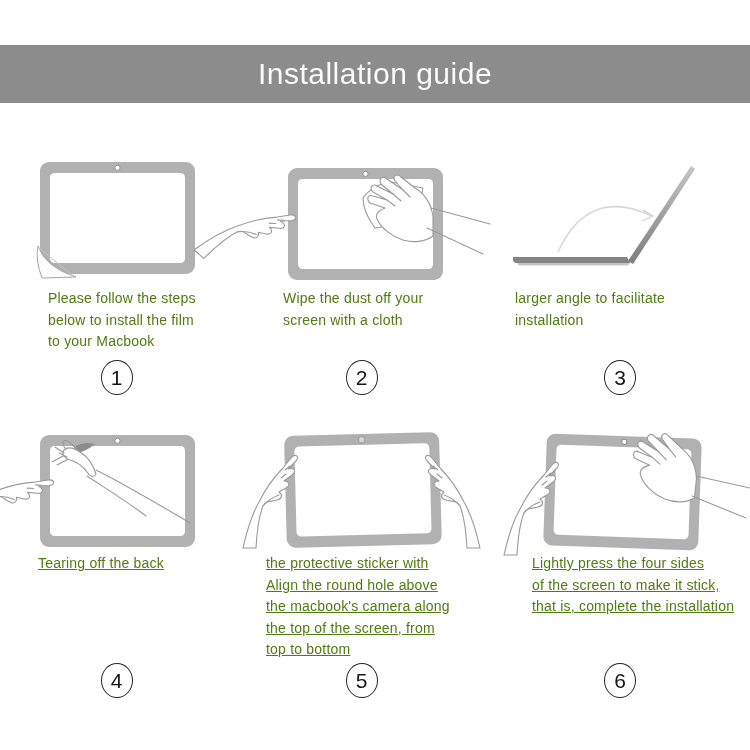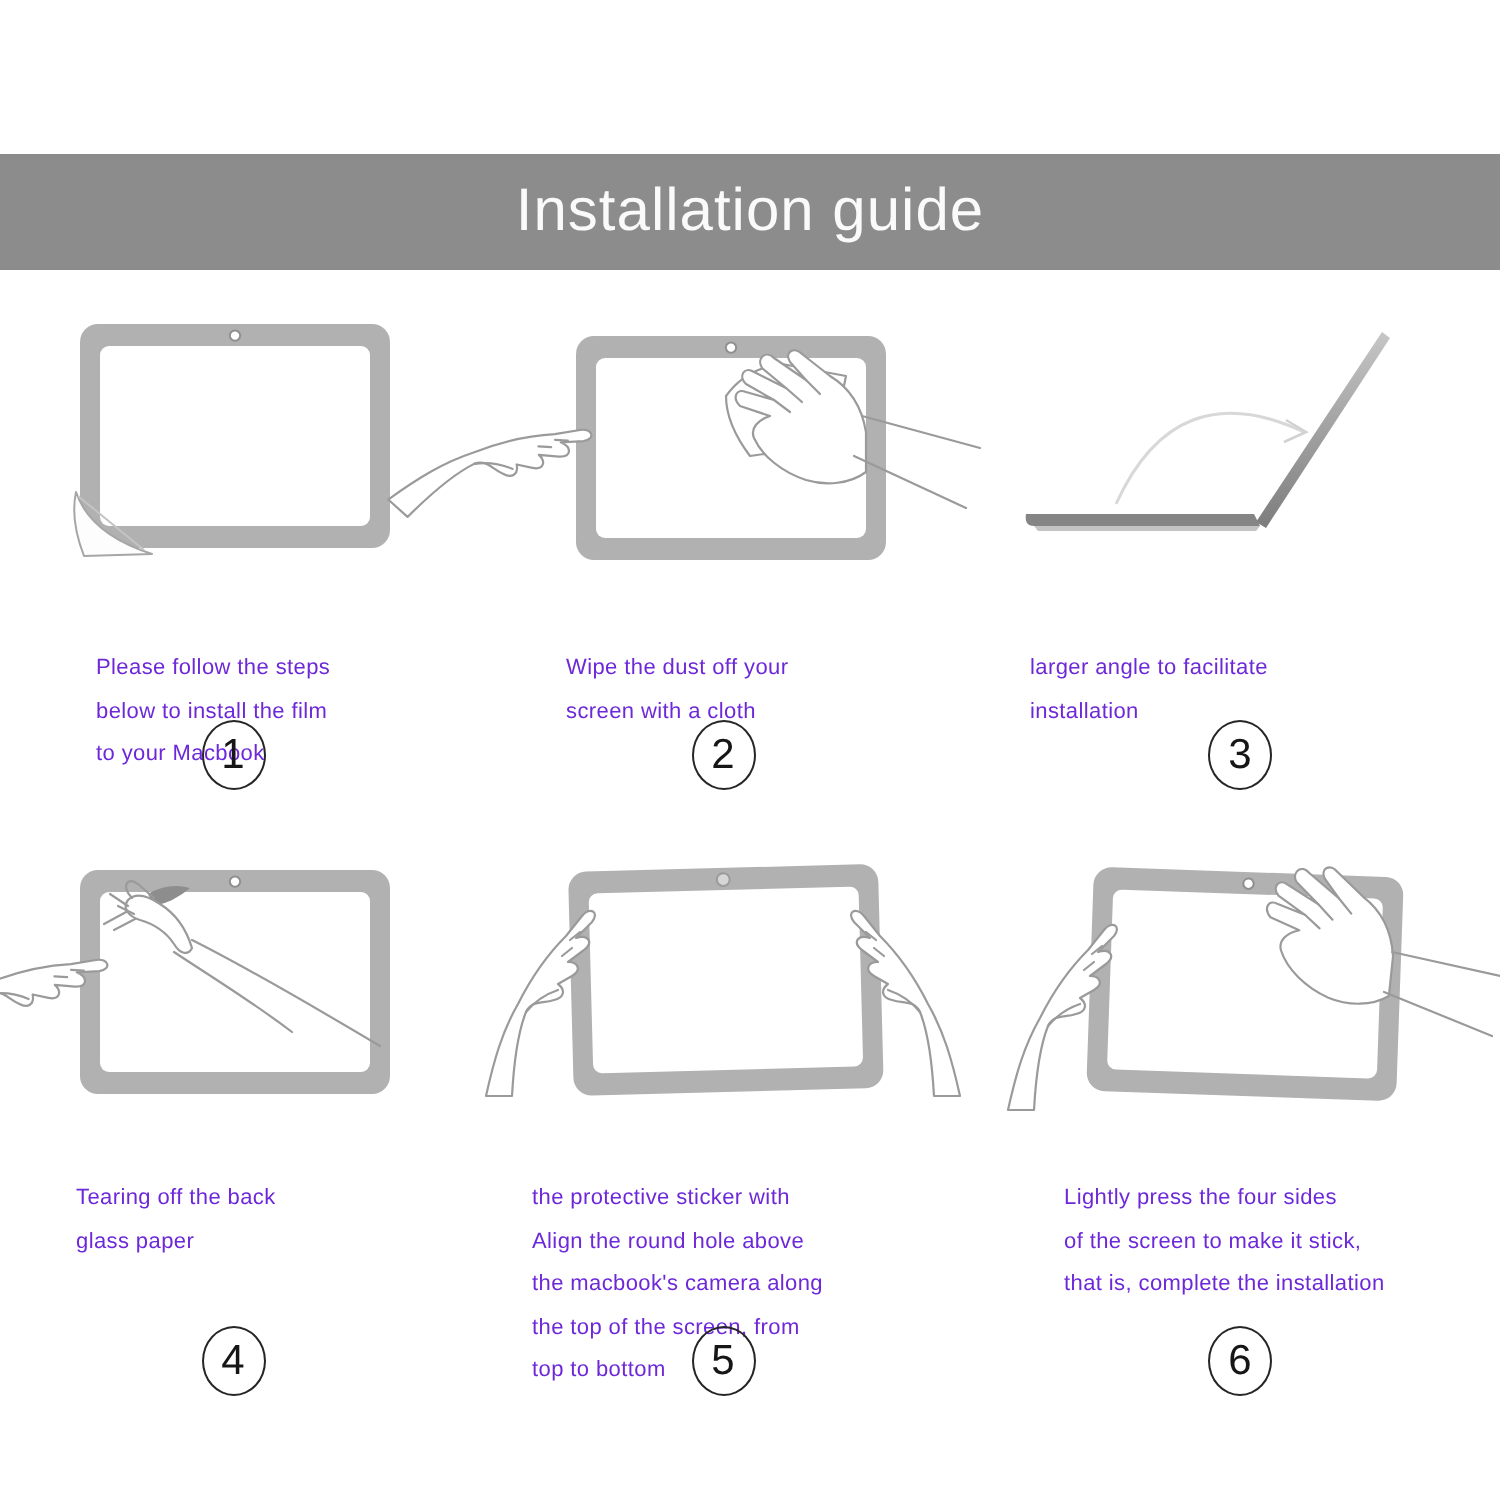--- a/index.html
+++ b/index.html
@@ -2,38 +2,38 @@
 <html><head>
 <meta charset="utf-8">
 <style>
   html,body{margin:0;padding:0;}
   body{
     width:750px;height:750px;background:#ffffff;position:relative;
     font-family:"Liberation Sans", sans-serif;color:#1d1d1d;overflow:hidden;
   }
   .banner{
     position:absolute;top:45px;left:0;width:750px;height:58px;
-    background:#8c8c8c;display:flex;align-items:center;justify-content:center;margin-top:32px;
+    background:#8c8c8c;display:flex;align-items:center;justify-content:center;
   }
   .banner-title{
     color:#fafafa;font-size:30px;letter-spacing:.5px;font-weight:400;
   }
   .grid-row{display:flex;position:absolute;left:0;width:750px;}
   .row1{top:160px;height:250px;}
   .row2{top:430px;height:290px;}
   .cell{position:relative;height:100%;}
   .col1{width:233px;} .col2{width:257px;} .col3{width:260px;}
   .illus{position:absolute;top:0;left:0;}
   svg{overflow:visible;display:block;}
   .caption{
-    position:absolute;font-size:11px;line-height:21.6px;letter-spacing:.2px;
-    color:#6d28d9;white-space:nowrap;margin-top:36px;
+    position:absolute;font-size:14px;line-height:21.6px;letter-spacing:.2px;
+    color:#4d7c0f;white-space:nowrap;
   }
   .row1 .caption{top:128px;}
-  .row2 .caption{top:123px;}
+  .row2 .caption{top:123px;text-decoration:underline;}
   .s1 .caption{left:48px;}
   .s2 .caption{left:50px;}
   .s3 .caption{left:25px;}
   .s4 .caption{left:38px;}
   .s5 .caption{left:33px;}
   .s6 .caption{left:42px;}
   .num-badge{
     position:absolute;left:50%;transform:translateX(-50%);
     width:30px;height:33px;border:1.6px solid #262626;border-radius:50%;
     display:flex;align-items:center;justify-content:center;
@@ -130,21 +130,20 @@
       <path d="M 74,17 Q 84,11 95,14 Q 87,21 77,23 Z" fill="#8d8d8d"></path>
       <g fill="#ffffff" stroke="#9a9a9a" stroke-width="1.1" stroke-linejoin="round" stroke-linecap="round">
         <path d="M 96,44 C 93,34 88,27 80,22 C 74,18 68,16 64,20 C 61,24 64,28 70,30 C 77,32 83,36 87,42 C 90,47 94,48 96,44 Z"></path>
         <path d="M 66,19 C 60,13 64,8 69,12 L 77,19 M 64,23 L 55,17 M 67,27 L 59,23" fill="none"></path>
         <path d="M 96,40 C 120,52 158,74 190,93 M 87,46 C 105,58 125,70 146,86" fill="none"></path>
       </g>
       <use href="#grip-hand" transform="translate(-10,32) rotate(42 58 18)"></use>
     </svg>
     <div class="caption">
       <div>Tearing off the back</div>
-      <div>glass paper</div>
     </div>
     <div class="num-badge">4</div>
   </div>
 
   <div class="cell col2 s5">
     <svg class="illus" width="257" height="120" viewBox="0 0 257 120">
       <g transform="translate(51,6) rotate(-1.5)">
         <use href="#tablet"></use>
         <circle cx="77.5" cy="5.8" r="3.2" fill="#d6d6d6" stroke="#9b9b9b" stroke-width="1"></circle>
       </g>

